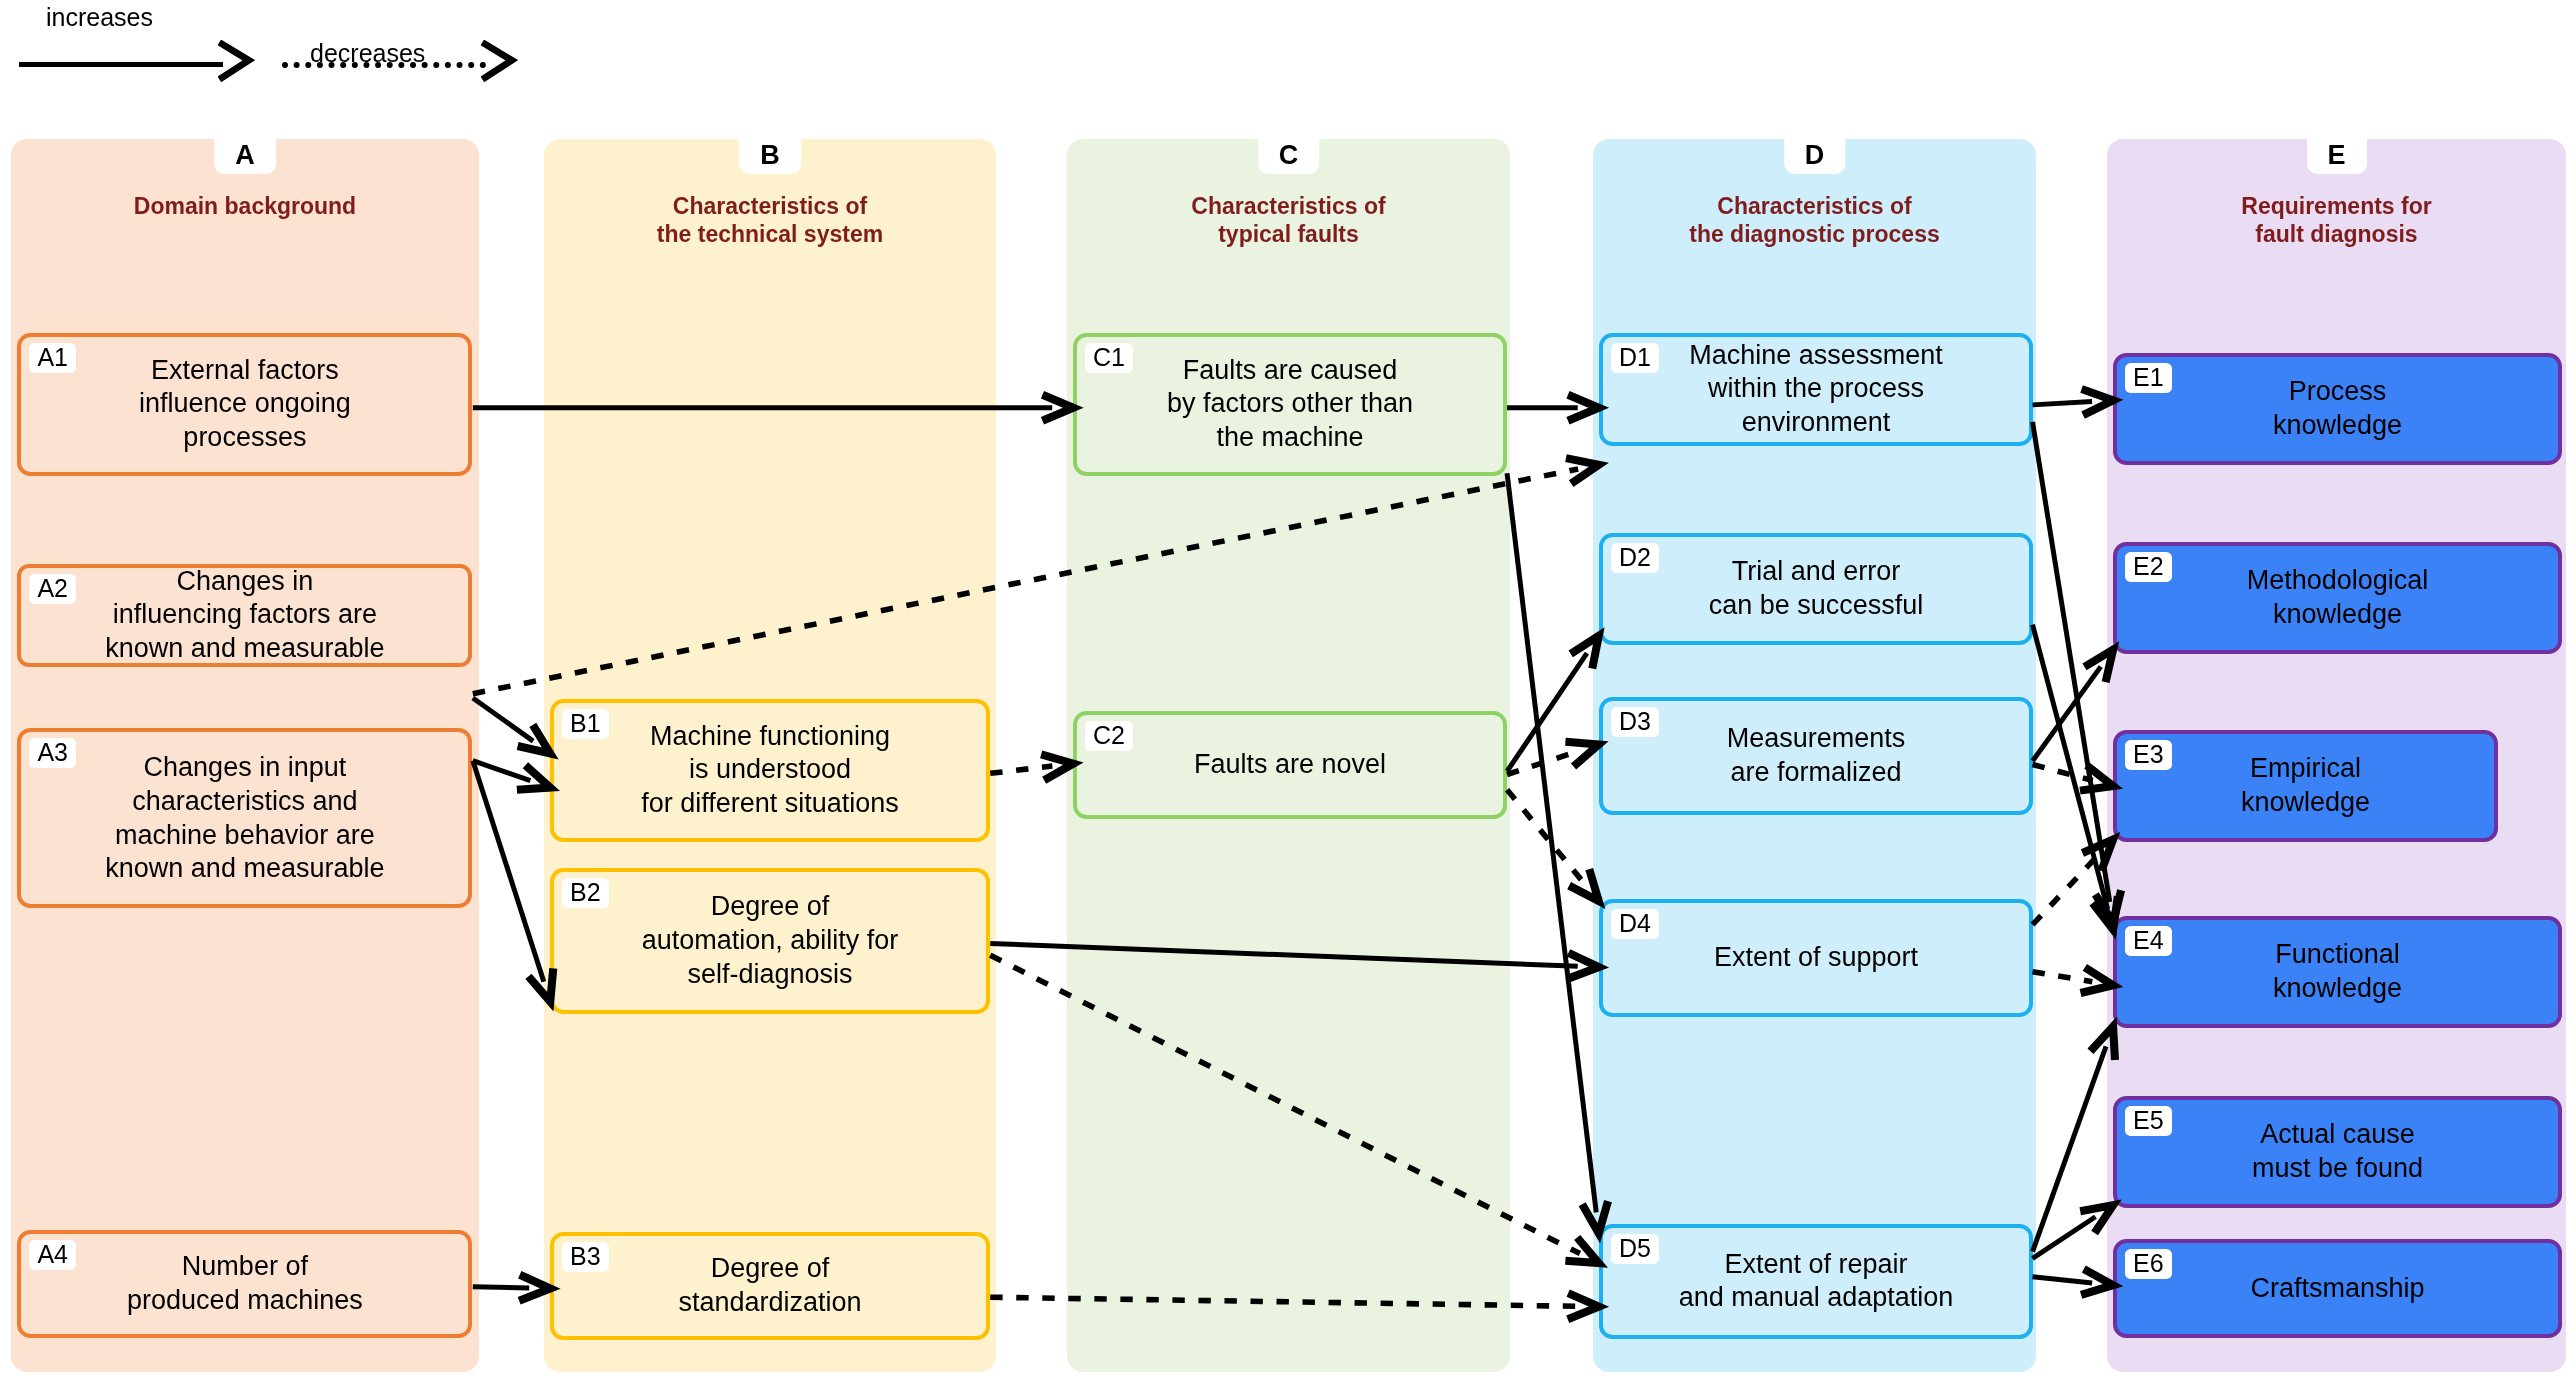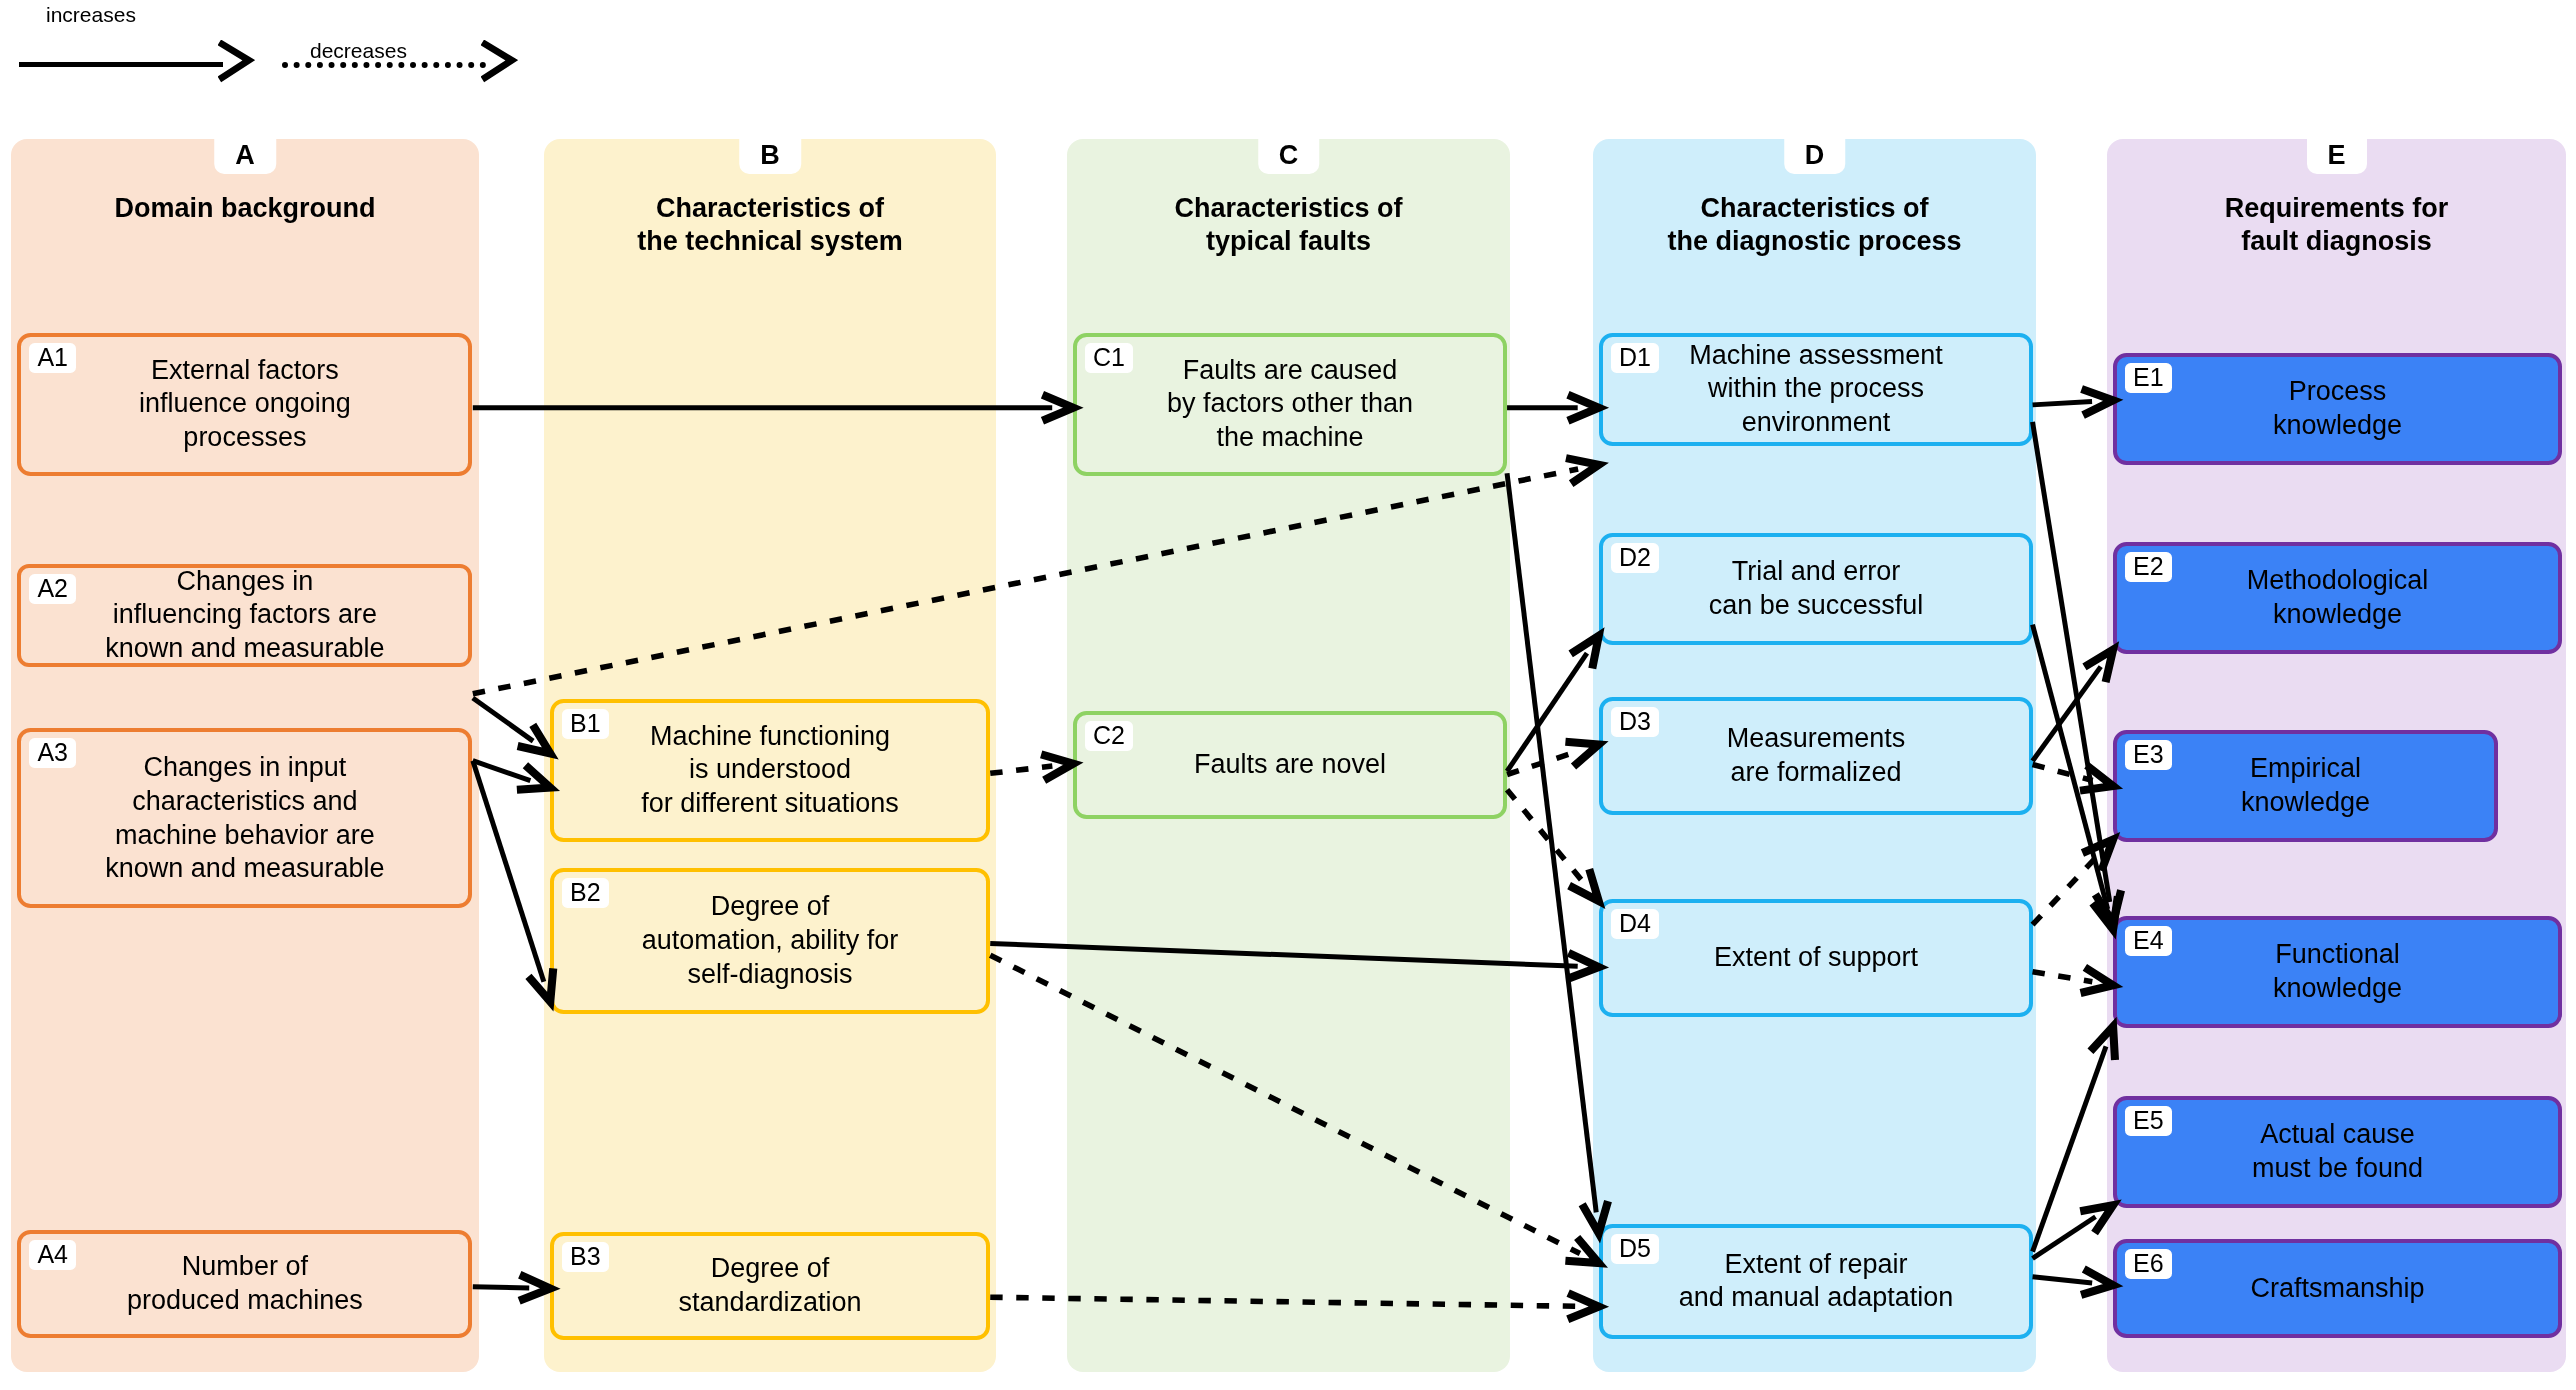--- a/index.html
+++ b/index.html
@@ -1,36 +1,36 @@
 <!DOCTYPE html>
 <html style="font-size:10px"><head>
 <meta charset="utf-8">
 <style>
   html,body{margin:0;padding:0;background:#ffffff;}
   body{font-family:"Liberation Sans",sans-serif;}
   #stage{position:relative;width:2576px;height:1391px;background:#fff;overflow:hidden;}
 
   
   #legend{position:absolute;left:0px;top:0px;width:558px;height:93px;}
-  .lg-label{position:absolute;font-size:21px;color:#000;white-space:nowrap;}
+  .lg-label{position:absolute;font-size:25px;color:#000;white-space:nowrap;}
   .lg-inc-label{left:46px;top:2.5px;}
   .lg-dec-label{left:310px;top:2.5px;margin-top:36px;}
   .lg-line{position:absolute;height:0;border-top:5.6px solid #000;}
   .lg-inc-line{left:18.6px;top:62px;width:204px;}
   .lg-dec-line{left:282px;top:62px;width:204px;border-top-style:dotted;border-top-width:6.8px;}
   .lg-head{position:absolute;width:0;height:0;}
   .lg-head svg{display:block;}
 
   
   .col{position:absolute;top:139px;border-radius:16px;}
   .col-tab{position:absolute;top:0;left:50%;transform:translateX(-50%);
            background:#fff;border-bottom-left-radius:10px;border-bottom-right-radius:10px;
            padding:2.5px 21px 5px 21px;font-size:27px;font-weight:bold;color:#000;line-height:1.0;}
-  .col-title{position:absolute;left:0;right:0;top:53px;text-align:center;font-size:27px;
-             font-weight:bold;color:#000000;line-height:1.22;}
+  .col-title{position:absolute;left:0;right:0;top:53px;text-align:center;font-size:23px;
+             font-weight:bold;color:#7f1d1d;line-height:1.22;}
 
   
   .box{position:absolute;border-radius:13.6px;box-sizing:border-box;}
   .box-tag{position:absolute;left:8px;top:5.6px;background:#fff;border-radius:5.6px;
            padding:1.2px 8px 2.5px 8px;font-size:25px;color:#000;line-height:1.05;}
   .box-text{position:absolute;left:0;right:0;top:50%;transform:translateY(-50%);
             text-align:center;font-size:27px;color:#000;line-height:1.25;padding:0 5px;}
 
   
   .colA{background:#fbe2d1;}

